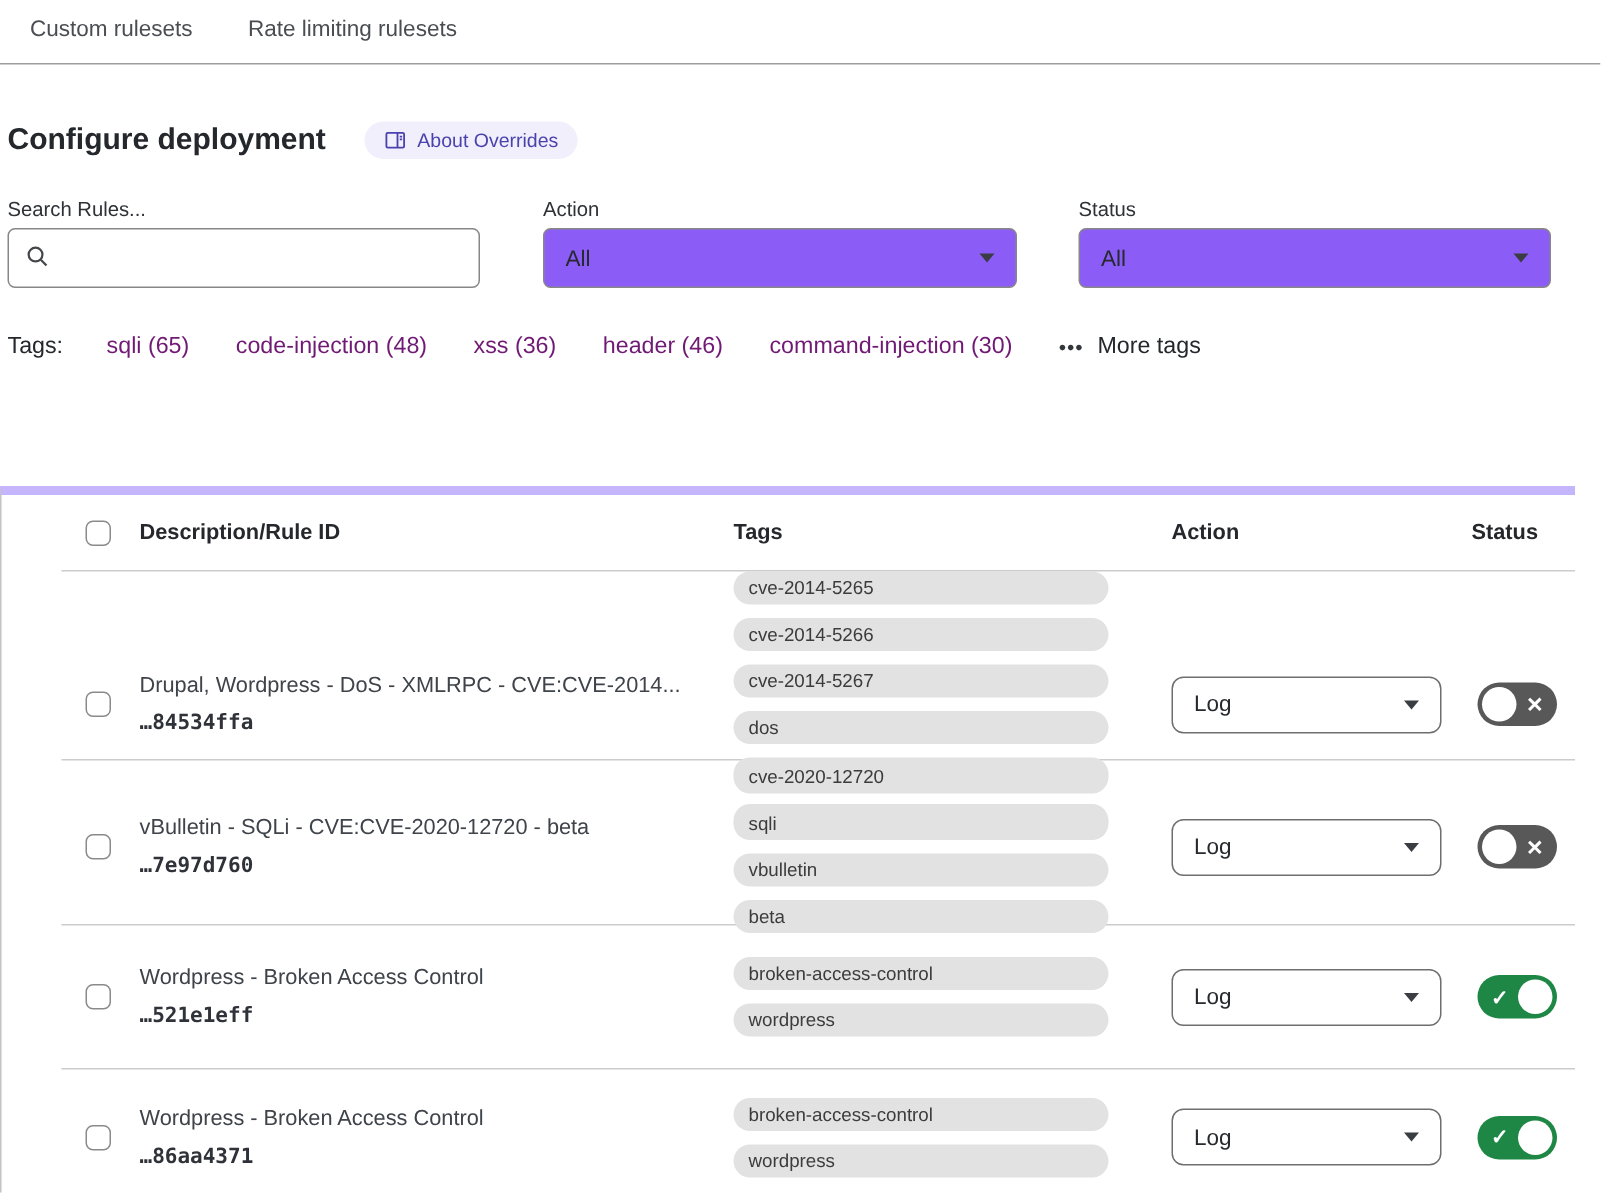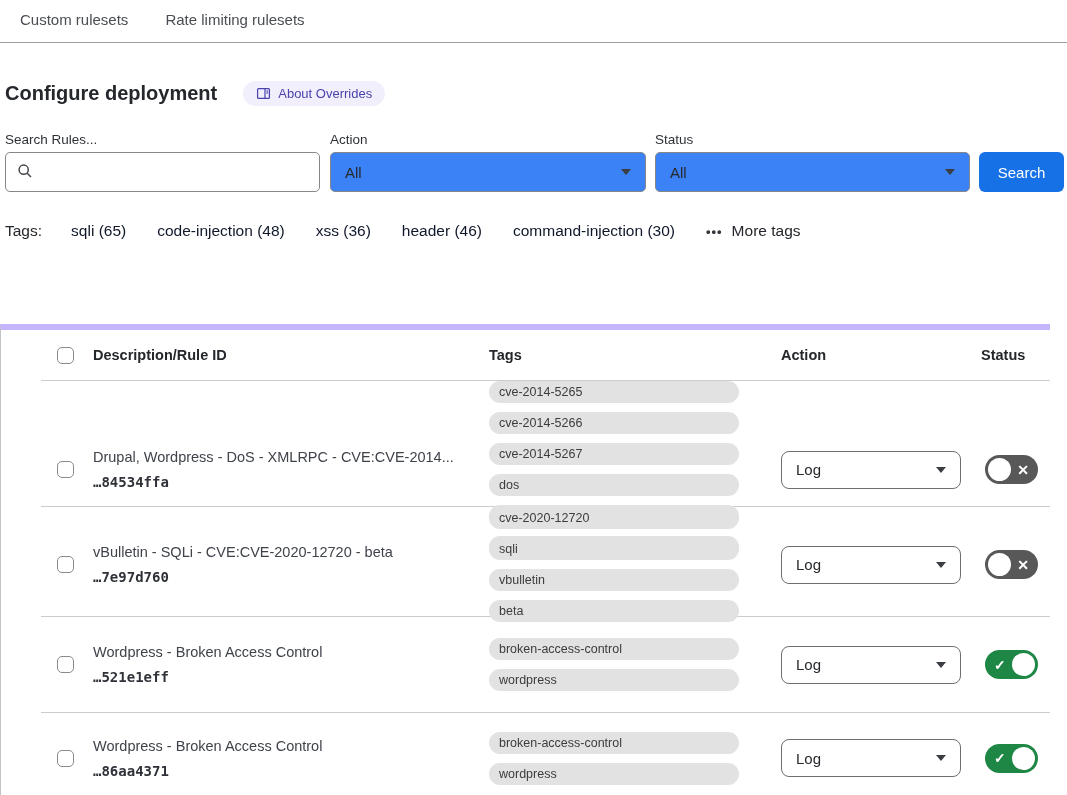--- a/index.html
+++ b/index.html
@@ -13,42 +13,42 @@
 
   
   .heading-row { display:flex; align-items:center; margin:38px 0 0 5px; }
   .page-title { font-size:20px; font-weight:700; color:#24272b; }
   .about-badge { display:inline-flex; align-items:center; gap:7px; margin-left:26px;
     background:#f1effc; color:#4a42ad; font-size:13px; padding:5px 13px;
     border-radius:14px; cursor:pointer; }
   .about-badge svg { display:block; }
 
   
-  .filters { display:flex; align-items:flex-end; margin:26px 0 0 5px; }
+  .filters { display:flex; align-items:flex-end; margin:26px 0 0 5px;gap:32px; }
   .field label { display:block; font-size:13.5px; color:#2e3136; margin-bottom:5px; }
   .search-box { position:relative; width:315px; }
   .search-box input { width:315px; height:40px; border:1px solid #878787; border-radius:5px;
     padding:0 10px 0 36px; font-size:15px; font-family:"Liberation Sans",sans-serif; outline:none; }
   .search-box .mag { position:absolute; left:12px; top:11px; }
   .fake-select { display:flex; align-items:center; justify-content:space-between;
     height:40px; border:1px solid #878787; border-radius:5px; padding:0 14px;
-    font-size:15px; color:#26292d; cursor:pointer; background:#3b82f6; }
+    font-size:15px; color:#26292d; cursor:pointer; background:#8b5cf6; }
   .fake-select.w316 { width:316px; }
   .fake-select.w315 { width:315px; }
   .caret { width:0; height:0; border-left:5px solid transparent; border-right:5px solid transparent;
     border-top:6px solid #3a3d41; }
   .gap10 { margin-left:10px; } .gap9 { margin-left:9px; }
   .search-btn { margin-left:9px; height:40px; width:85px; background:#1671e6; color:#fff;
     border:none; border-radius:6px; font-size:15px; font-family:"Liberation Sans",sans-serif;
     cursor:pointer; }
 
   
   .tags-bar { display:flex; align-items:center; margin:30px 0 0 5px; font-size:15.5px; }
   .tags-bar .lbl { color:#24272b; margin-right:29px; }
-  .tag-link { color:#0f172a; margin-right:31px; cursor:pointer; }
+  .tag-link { color:#701a75; margin-right:31px; cursor:pointer; }
   .more-tags { display:flex; align-items:center; gap:9px; color:#24272b; cursor:pointer; }
   .dots { font-size:13px; letter-spacing:1px; font-weight:700; color:#33363a; }
 
   
   .table { width:1050px; margin-top:84px; border-top:6px solid #c4b5fd; border-left:1px solid #c3c3c3;padding-left:40px; }
   .tr { display:grid; grid-template-columns:52px 396px 292px 200px auto; align-items:center;
     border-bottom:1px solid #cccccc; }
   .tr.head { height:51px; }
   .th { font-size:14.5px; font-weight:700; color:#24272b; }
   .cb-cell { padding-left:16px; }

